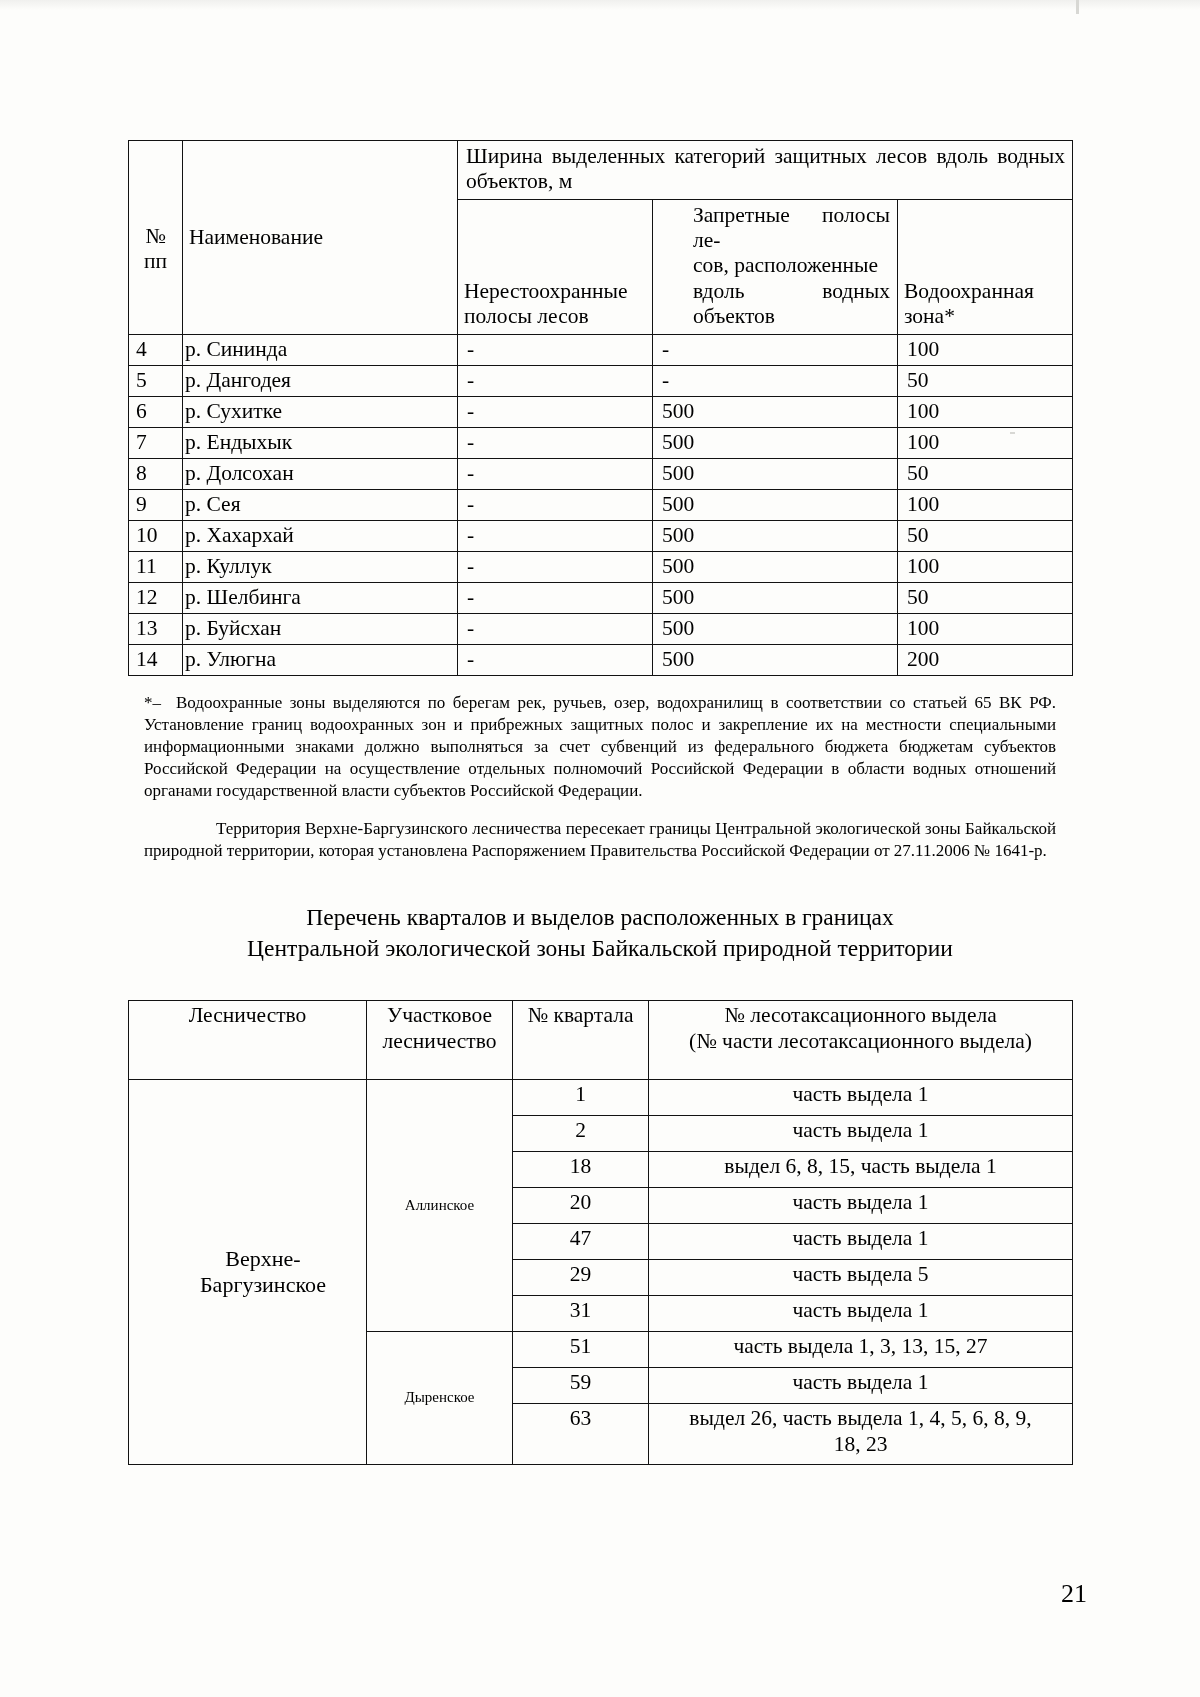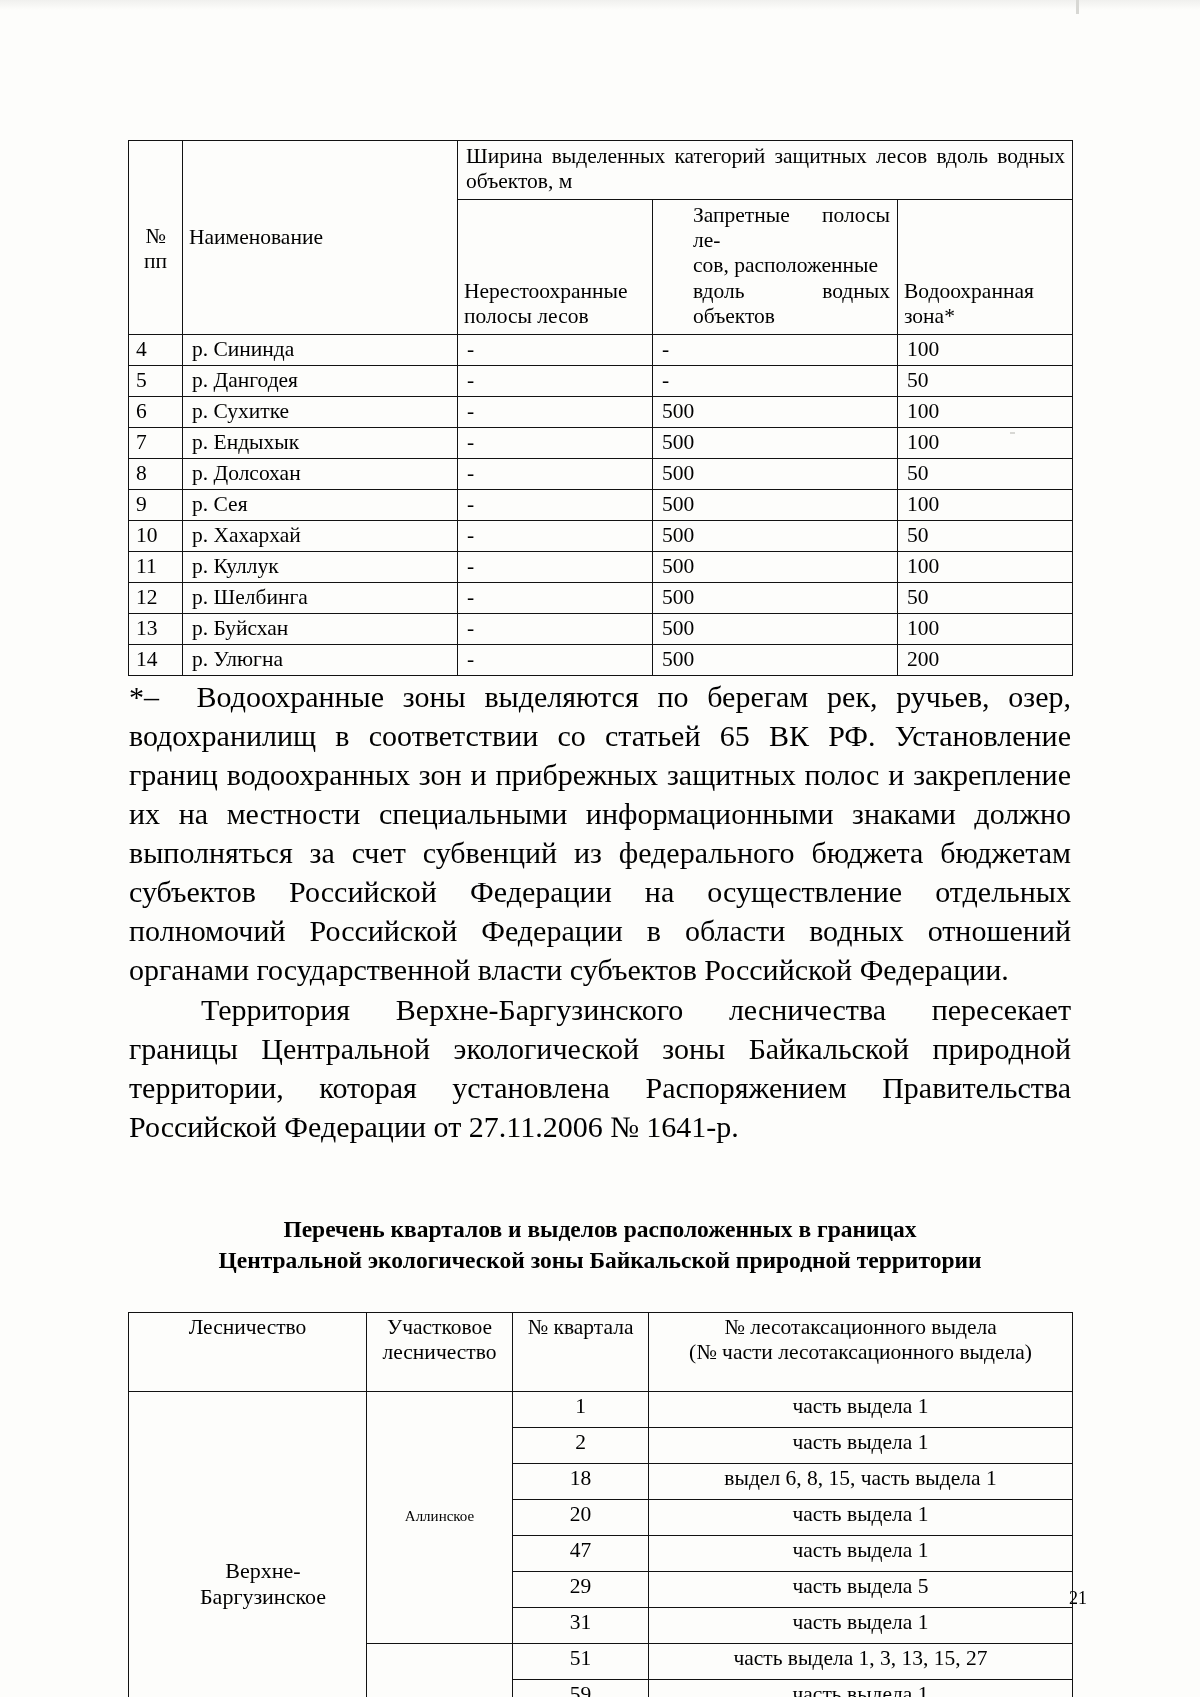--- a/index.html
+++ b/index.html
@@ -46,52 +46,51 @@
     border: 1.6px solid #121212;
     padding: 2px 6px;
     font-weight: normal;
     font-size: 21.5px;
     line-height: 1.18;
     vertical-align: top;
   }
 
   
   .t1 td.num      { text-align: left; padding-left: 7px; }
-  .t1 td.name     { text-align: left; padding-left: 9px; }
+  .t1 td.name     { text-align: left; padding-left: 2px; }
   .t1 td.val      { text-align: left; padding-left: 9px; }
   .t1 th.h-center { text-align: center; vertical-align: middle; }
   .t1 th.h-left   { text-align: left; vertical-align: top; }
   .t1 .justify-head {
     text-align: justify;
     text-align-last: left;
     vertical-align: top;
     padding: 3px 7px 4px 8px;
   }
   .t1 .rowh { height: 31px; }
 
   
   p.just {
     text-align: justify;
-    font-size: 30px;
+    font-size: 17px;
     line-height: 1.30;
-    margin: 1px;
+    margin: 16px;
   }
   .footnote {
     margin-top: 27px;
   }
   .para2 {
     margin-top: 34px;
     text-indent: 72px;
   }
   .heading-block {
-    margin-top: 68px;
+    margin-top: 40px;
     text-align: center;
     font-size: 23.5px;
     line-height: 1.32;
-    font-weight: bold;
   }
 
   
   .t2 {
     margin-top: 36px;
   }
   .t2 td, .t2 th {
     text-align: center;
     vertical-align: middle;
     font-size: 21.5px;
@@ -107,21 +106,21 @@
     padding-left: 37px;
   }
   .t2 .ucast {
     vertical-align: middle;
     font-size: 15px;
   }
   .pagenum {
     position: absolute;
     right: 113px;
     bottom: 88px;
-    font-size: 18px;
+    font-size: 26px;
   }
 </style>
 </head>
 <body>
 
 <div class="page">
   <div class="scan-edge-top"></div>
   <div class="scan-mark" style="left:1076px; top:0px; width:3px; height:14px;"></div>
   <div class="scan-mark" style="left:1010px; top:432px; width:5px; height:2px;"></div>
 

